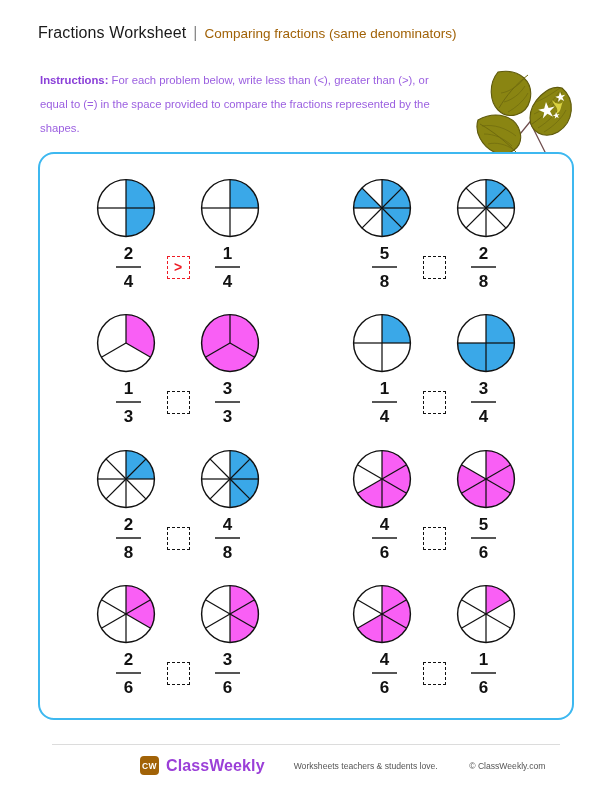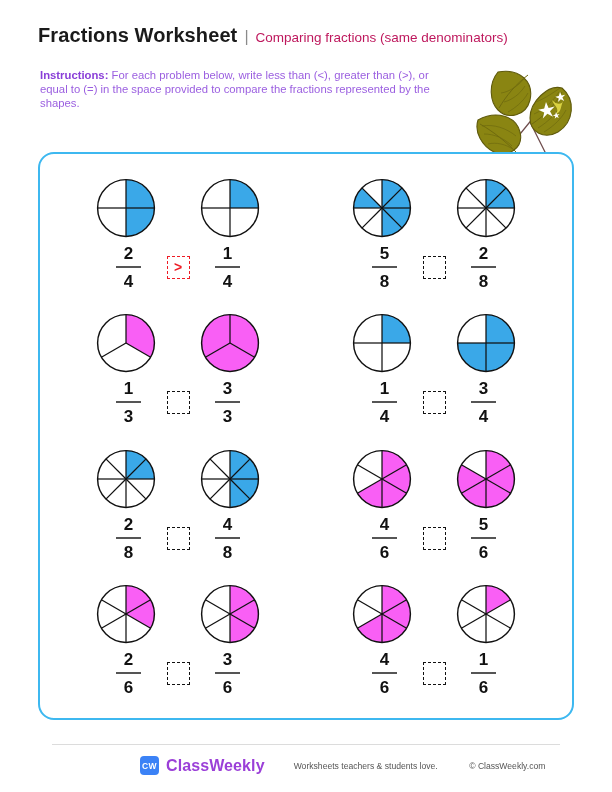--- a/index.html
+++ b/index.html
@@ -10,27 +10,27 @@
     font-family:"Liberation Sans", sans-serif;
     color:#222;
     overflow:hidden;
     position:relative;
   }
   .page{position:relative;width:612px;height:792px;box-sizing:border-box;}
 
   
   .header{position:absolute;left:38px;top:24px;right:38px;}
   .title-row{display:flex;align-items:baseline;white-space:nowrap;}
-  .title-main{font-size:20px;font-weight:bold;color:#1a1a1a;letter-spacing:.1px;}
+  .title-main{font-size:16px;font-weight:normal;color:#1a1a1a;letter-spacing:.1px;}
   .title-sep{font-size:16px;color:#8a8a8a;margin:0 7px;font-weight:400;}
-  .title-sub{font-size:13.5px;color:#be185d;font-weight:400;}
+  .title-sub{font-size:13.5px;color:#a16207;font-weight:400;}
 
   .instructions{
     position:absolute;left:40px;top:68px;width:412px;
-    font-size:11.3px;line-height:14px;color:#9b5fe0;
+    font-size:11.3px;line-height:24px;color:#9b5fe0;
   }
   .instructions b{color:#8a3fd8;font-weight:bold;}
 
   
   .leaf-deco{position:absolute;left:468px;top:62px;width:120px;height:120px;}
 
   
   .panel{
     position:absolute;left:38px;top:152px;width:536px;height:568px;
     border:2.6px solid #3db8f0;border-radius:16px;box-sizing:border-box;
@@ -65,21 +65,21 @@
   }
   .answer-box.filled{border-color:#ee1c25;}
 
   .pie-wrap{width:76px;display:flex;align-items:center;justify-content:center;}
 
   
   .footer-divider{position:absolute;left:52px;top:744px;width:508px;height:1px;background:#dcdcdc;}
   .footer{position:absolute;left:52px;top:756px;width:508px;display:flex;align-items:center;}
   .brand{display:flex;align-items:center;gap:7px;margin-left:88px;}
   .brand-badge{
-    width:19px;height:19px;border-radius:4px;background:#3b82f6;
+    width:19px;height:19px;border-radius:4px;background:#a16207;
     display:flex;align-items:center;justify-content:center;
     color:#fff;font-size:8.5px;font-weight:bold;letter-spacing:.3px;
   }
   .brand-name{font-size:16px;font-weight:bold;color:#9b3fd8;letter-spacing:.1px;}
   .footer-tagline{font-size:8.6px;color:#555;margin-left:29px;white-space:nowrap;}
   .footer-copy{margin-left:9px;padding-left:20px;}
 </style>
 </head>
 <body>
 

